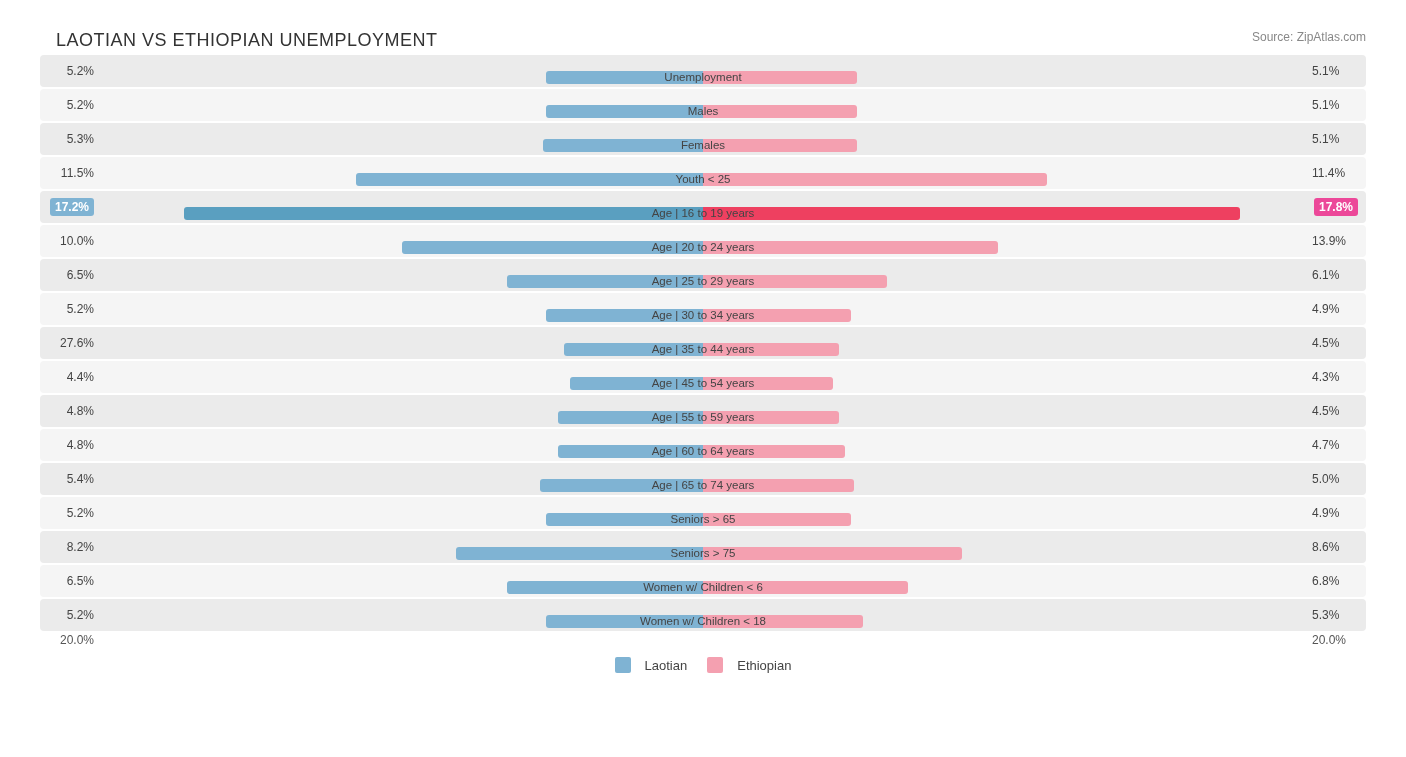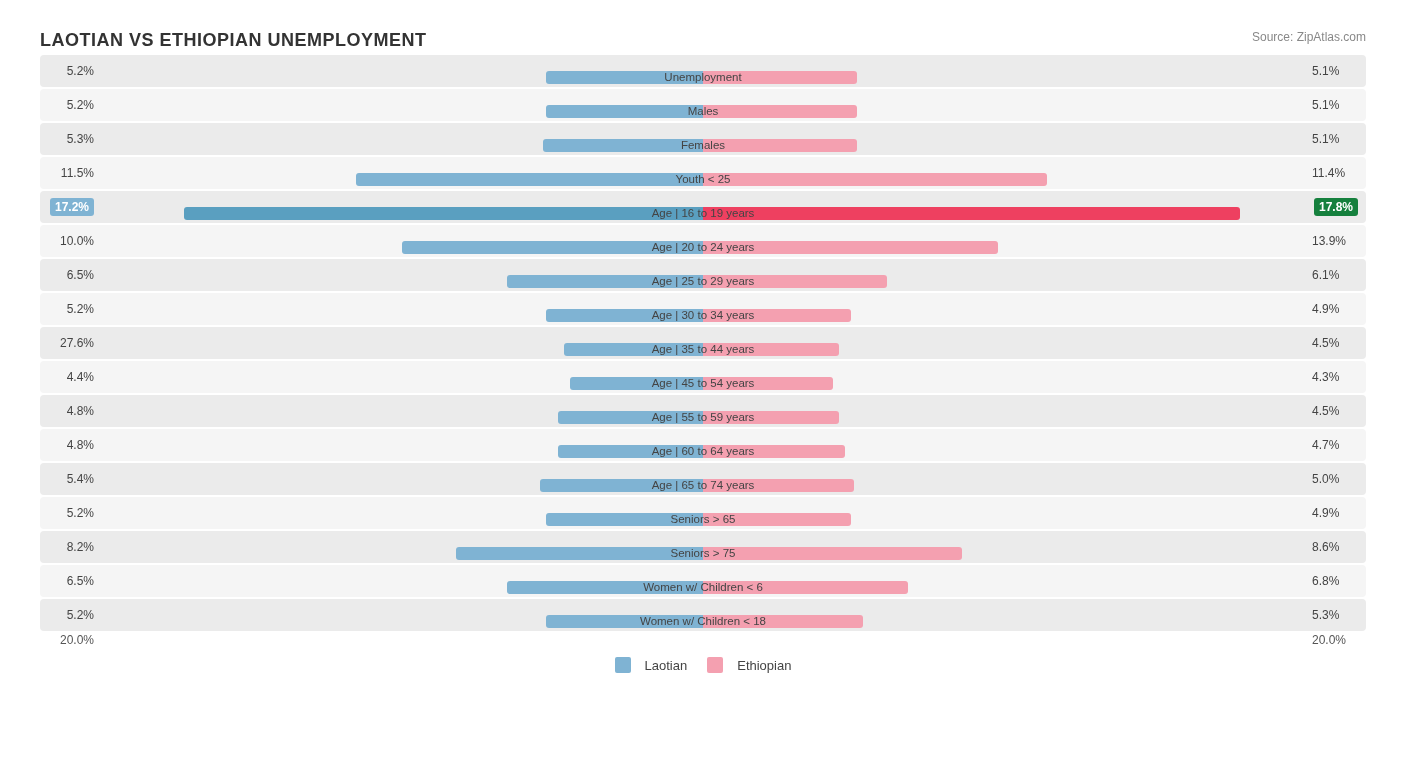--- a/index.html
+++ b/index.html
@@ -10,25 +10,26 @@
       min-height: 757px;
       padding: 20px;
     }
     .chart-container {
       width: 100%;
       background: #fff;
       padding: 10px 20px 20px 20px;
     }
     .chart-title {
       font-size: 18px;
-      font-weight: bold;
+      font-weight: normal;
       color: #333;
       margin-bottom: 4px;
       text-transform: uppercase;
       letter-spacing: 0.5px;
+      margin-left: 16px;
     }
     .chart-source {
       text-align: left;
       font-size: 12px;
       color: #888;
       margin-bottom: 10px;
     }
     .chart-body {
       position: relative;
       width: 100%;
@@ -99,21 +100,21 @@
       font-weight: bold;
       padding-left: 8px;
     }
     .row-highlight .left-value span {
       background: #7fb3d3;
       color: #fff;
       padding: 2px 5px;
       border-radius: 3px;
     }
     .row-highlight .right-value span {
-      background: #15803d;
+      background: #ec4899;
       color: #fff;
       padding: 2px 5px;
       border-radius: 3px;
     }
 
     .legend {
       display: flex;
       justify-content: center;
       align-items: center;
       margin-top: 10px;

